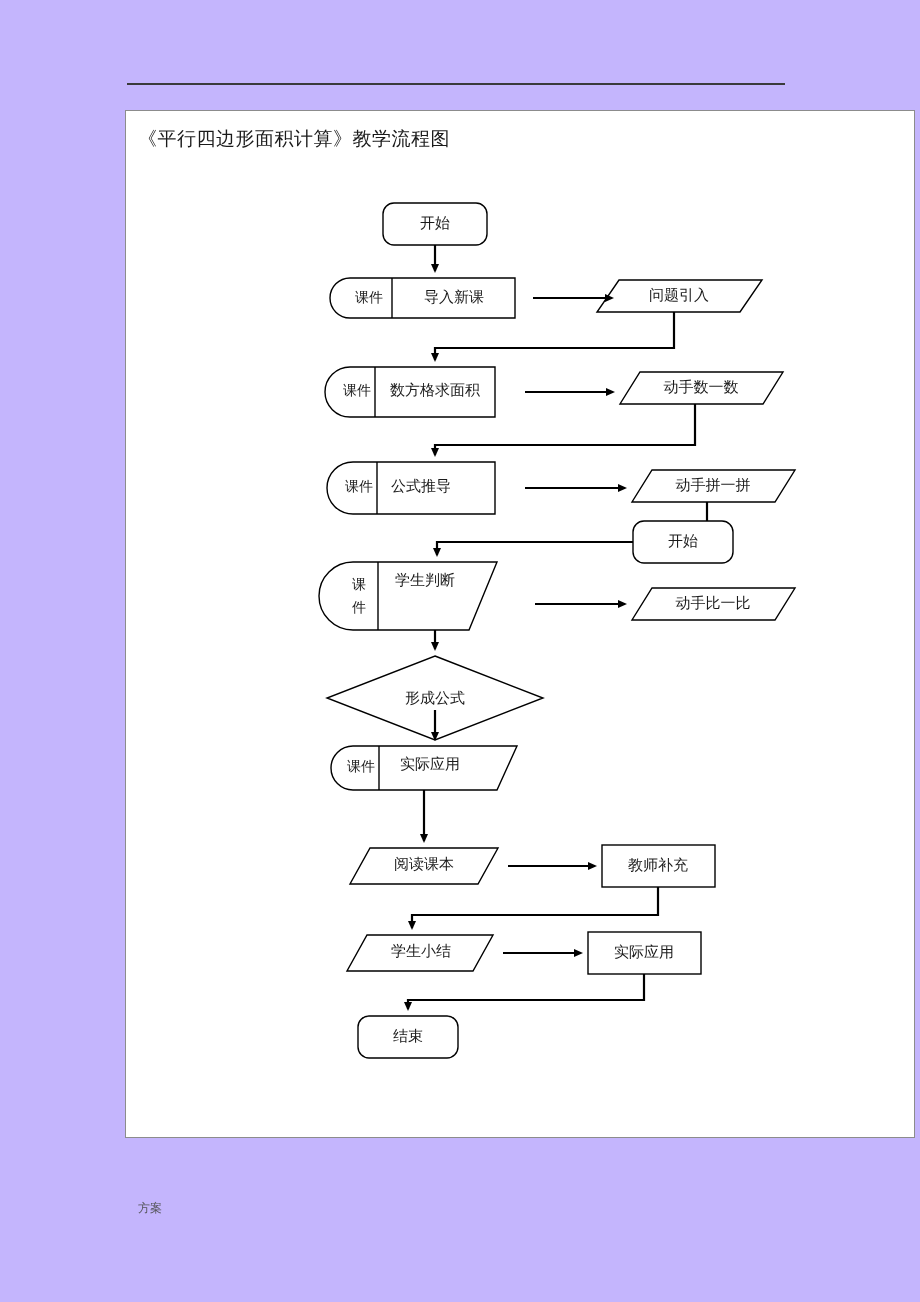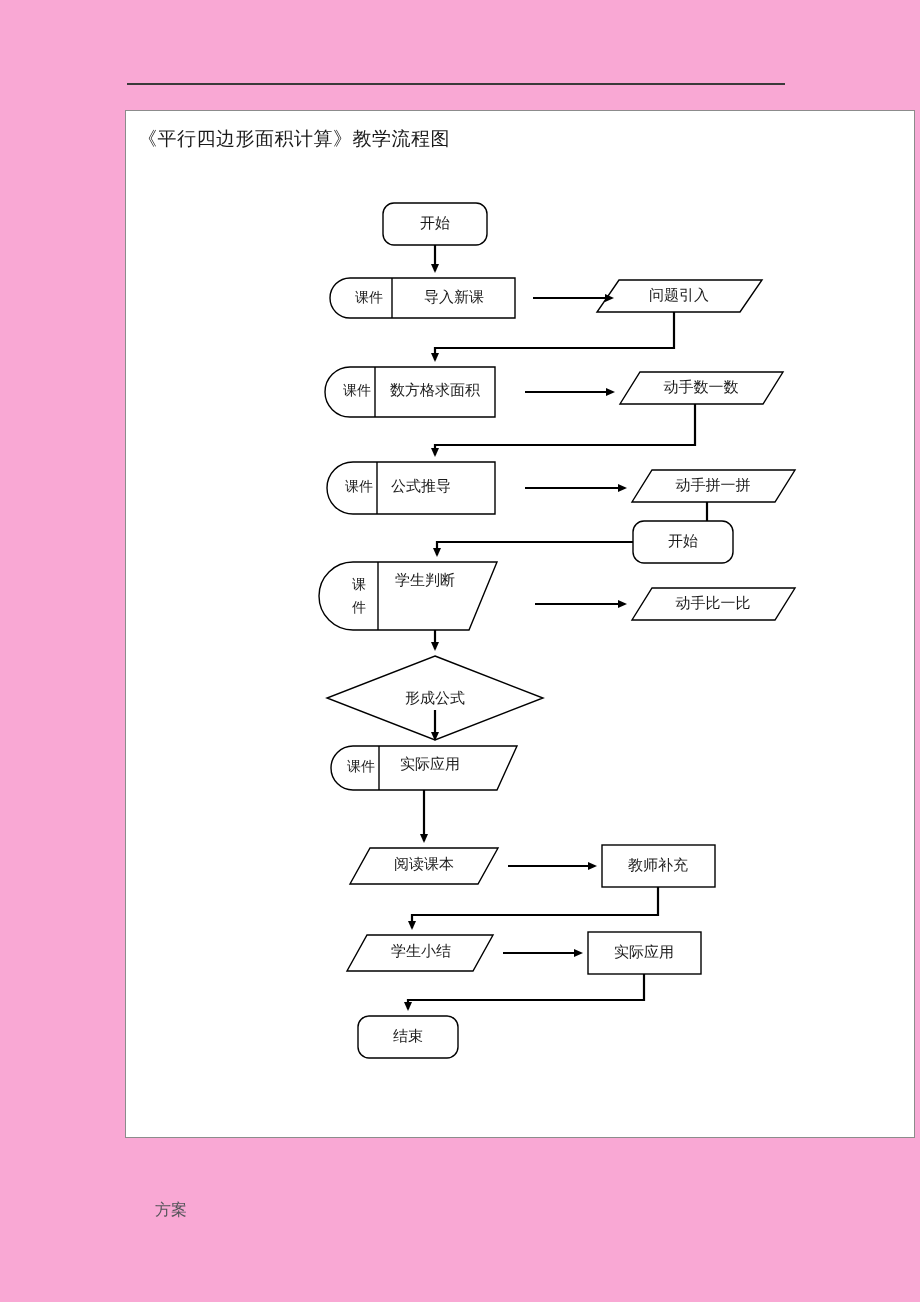--- a/index.html
+++ b/index.html
@@ -11,21 +11,21 @@
     width: 920px;
     height: 1302px;
     position: relative;
     font-family: "Liberation Serif", "DejaVu Serif", serif;
     color: #000000;
     overflow: hidden;
   }
   .page {
     position: absolute;
     inset: 0;
-    background: #f9a8d4;
+    background: #c4b5fd;
   }
   .header-rule {
     position: absolute;
     left: 127px;
     top: 83px;
     width: 658px;
     height: 0;
     border-top: 2px solid #3a3a3a;
   }
   .content-box {
@@ -50,23 +50,23 @@
   }
   .flow-svg {
     position: absolute;
     left: 125px;
     top: 110px;
     width: 790px;
     height: 1028px;
   }
   .footer-note {
     position: absolute;
-    left: 155px;
+    left: 138px;
     top: 1200px;
-    font-size: 16px;
+    font-size: 12px;
     color: #55555a;
   }
   svg text {
     font-family: "Liberation Serif", "DejaVu Serif", serif;
     fill: #1a1a1a;
   }
   .nodeshape {
     fill: #ffffff;
     stroke: #000000;
     stroke-width: 1.4;

